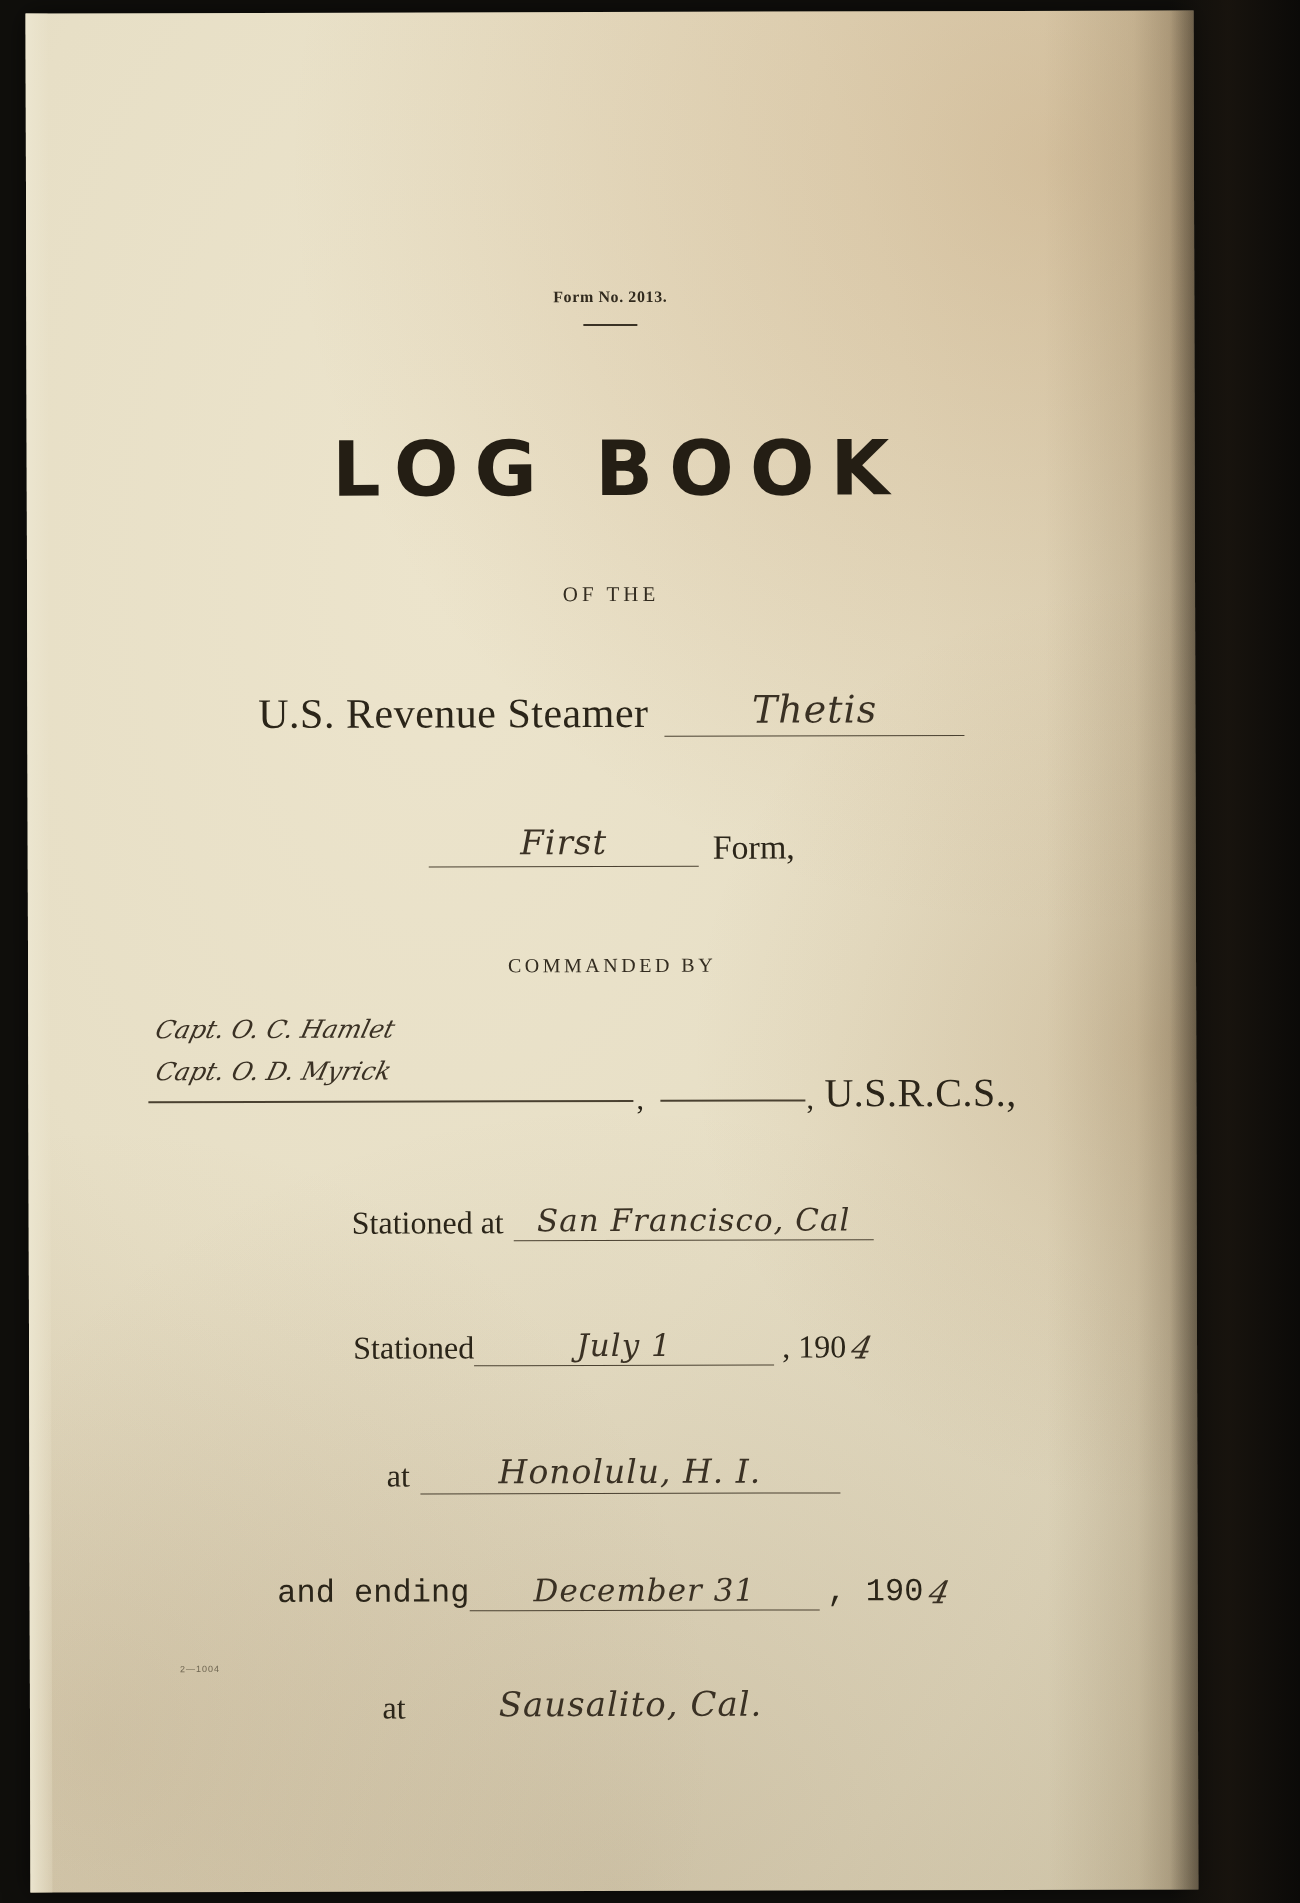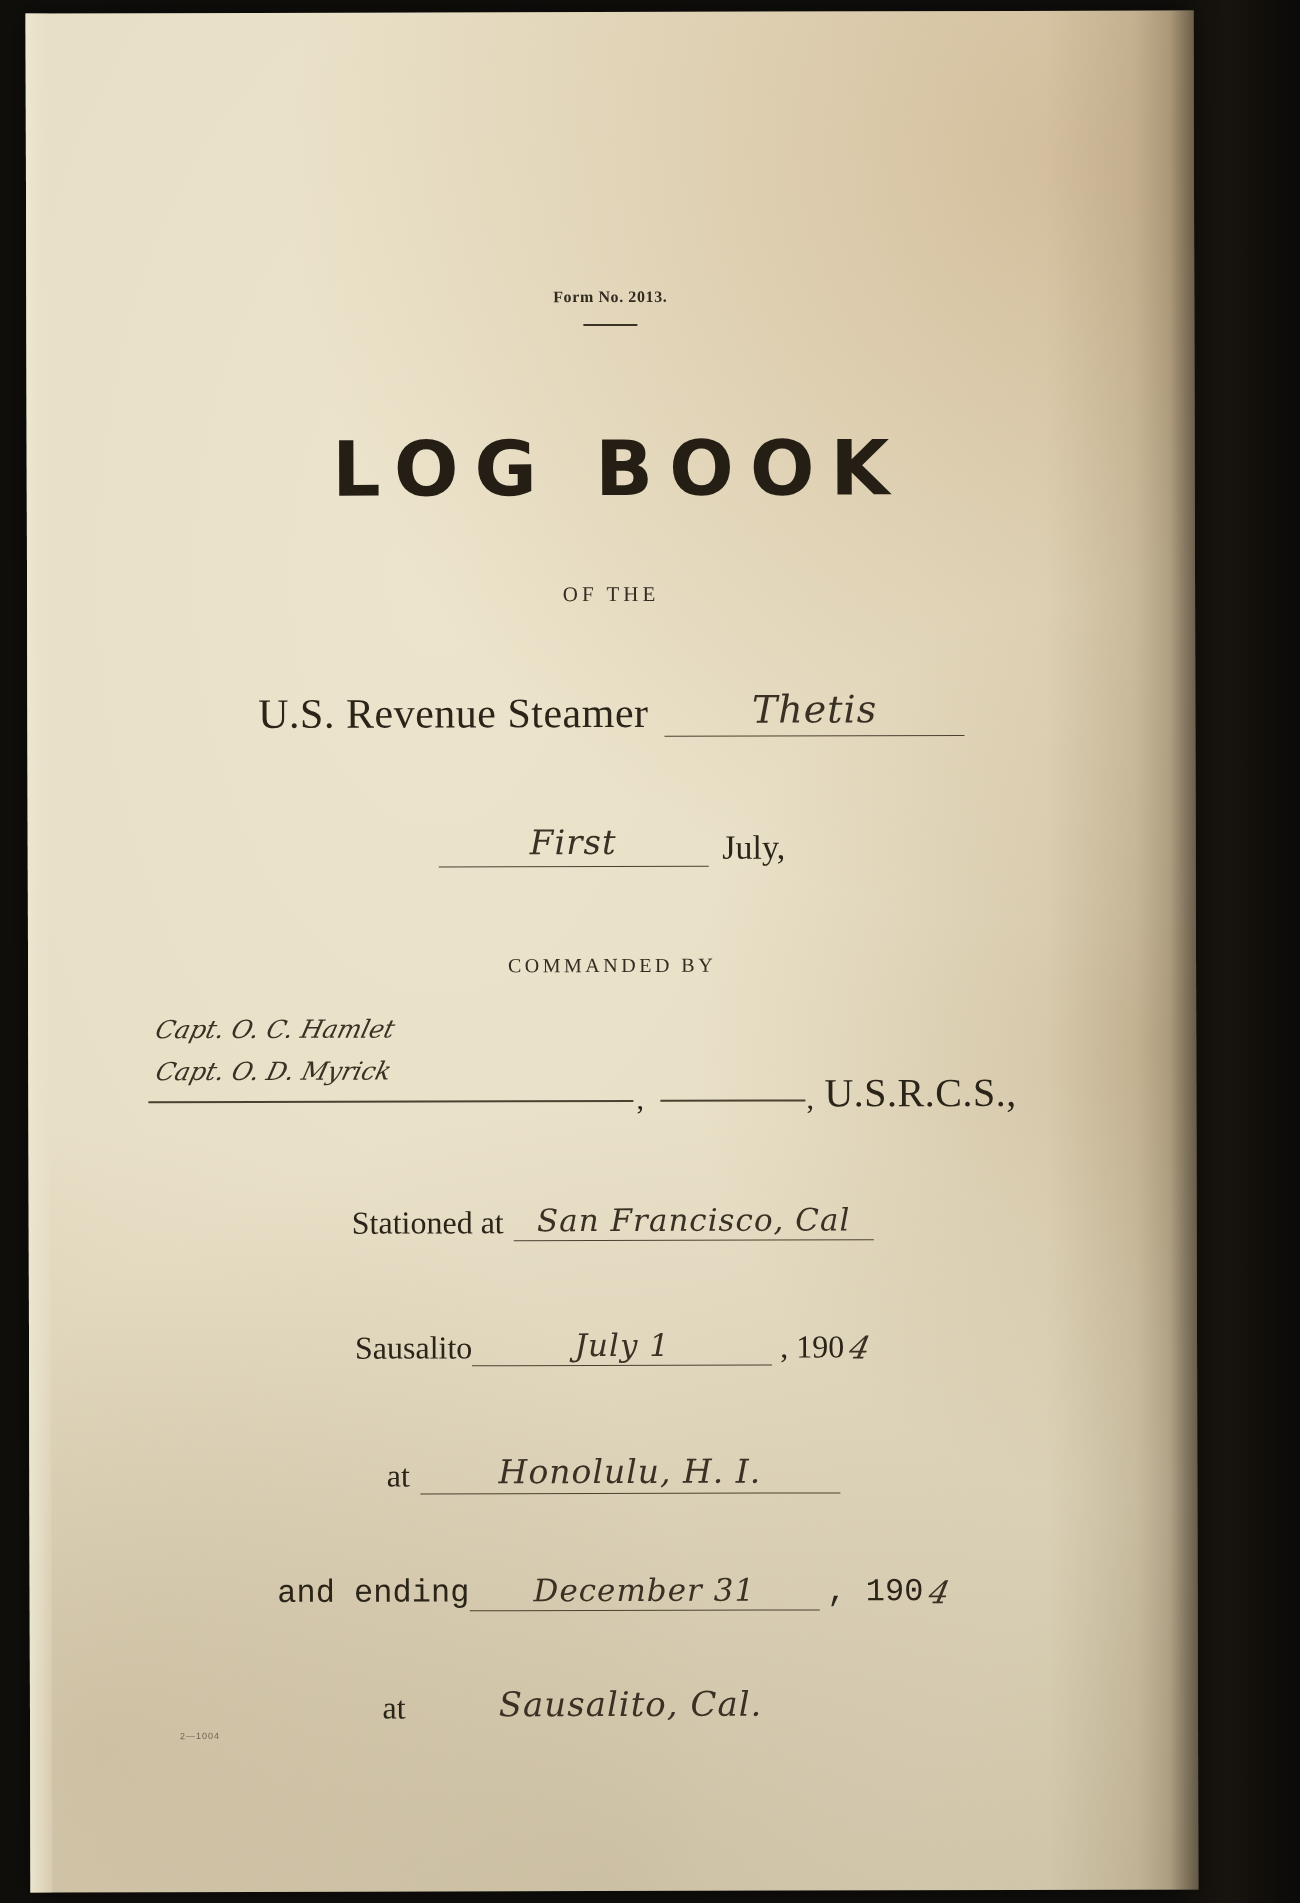--- a/index.html
+++ b/index.html
@@ -275,21 +275,21 @@
 
   
   #at2-row { top: 1672px; }
   #at2-row .printed { font-size: 32px; }
   #at2-row .blank { width: 430px; margin-left: 10px; padding-bottom: 2px; border-bottom: none; }
   #at2-row .hand { font-size: 34px; }
 
   .printer-mark {
     position: absolute;
     left: 150px;
-    top: 1718px;
+    top: 1651px;
     font-family: "Liberation Sans", sans-serif;
     font-size: 9px;
     color: #6d6450;
     letter-spacing: 1px;
   }
 </style>
 </head>
 <body>
 
 <div id="scan">
@@ -311,21 +311,21 @@
         <span class="printed">U.S. Revenue Steamer</span>
         <span class="blank">
           <span class="hand">Thetis</span>
         </span>
       </div>
 
       <div class="row" id="rate-row">
         <span class="blank">
           <span class="hand">First</span>
         </span>
-        <span class="printed">July,</span>
+        <span class="printed">Form,</span>
       </div>
 
       <div class="commanded-by">COMMANDED BY</div>
 
       <div id="commander-block">
         <span class="cmd-name" id="cmd-name-1">Capt. O. C. Hamlet</span>
         <span class="cmd-name" id="cmd-name-2">Capt. O. D. Myrick</span>
         <div class="cmd-rule-1"></div>
         <span class="cmd-comma-1">,</span>
         <div class="cmd-rule-2"></div>
@@ -334,21 +334,21 @@
       </div>
 
       <div class="row" id="stationed-row">
         <span class="printed">Stationed at</span>
         <span class="blank">
           <span class="hand">San Francisco, Cal</span>
         </span>
       </div>
 
       <div class="row" id="commencing-row">
-        <span class="printed">Sausalito</span>
+        <span class="printed">Stationed</span>
         <span class="blank">
           <span class="hand">July 1</span>
         </span>
         <span class="printed year-pre">, 190</span>
         <span class="hand year-hand">4</span>
       </div>
 
       <div class="row" id="at1-row">
         <span class="printed">at</span>
         <span class="blank">

